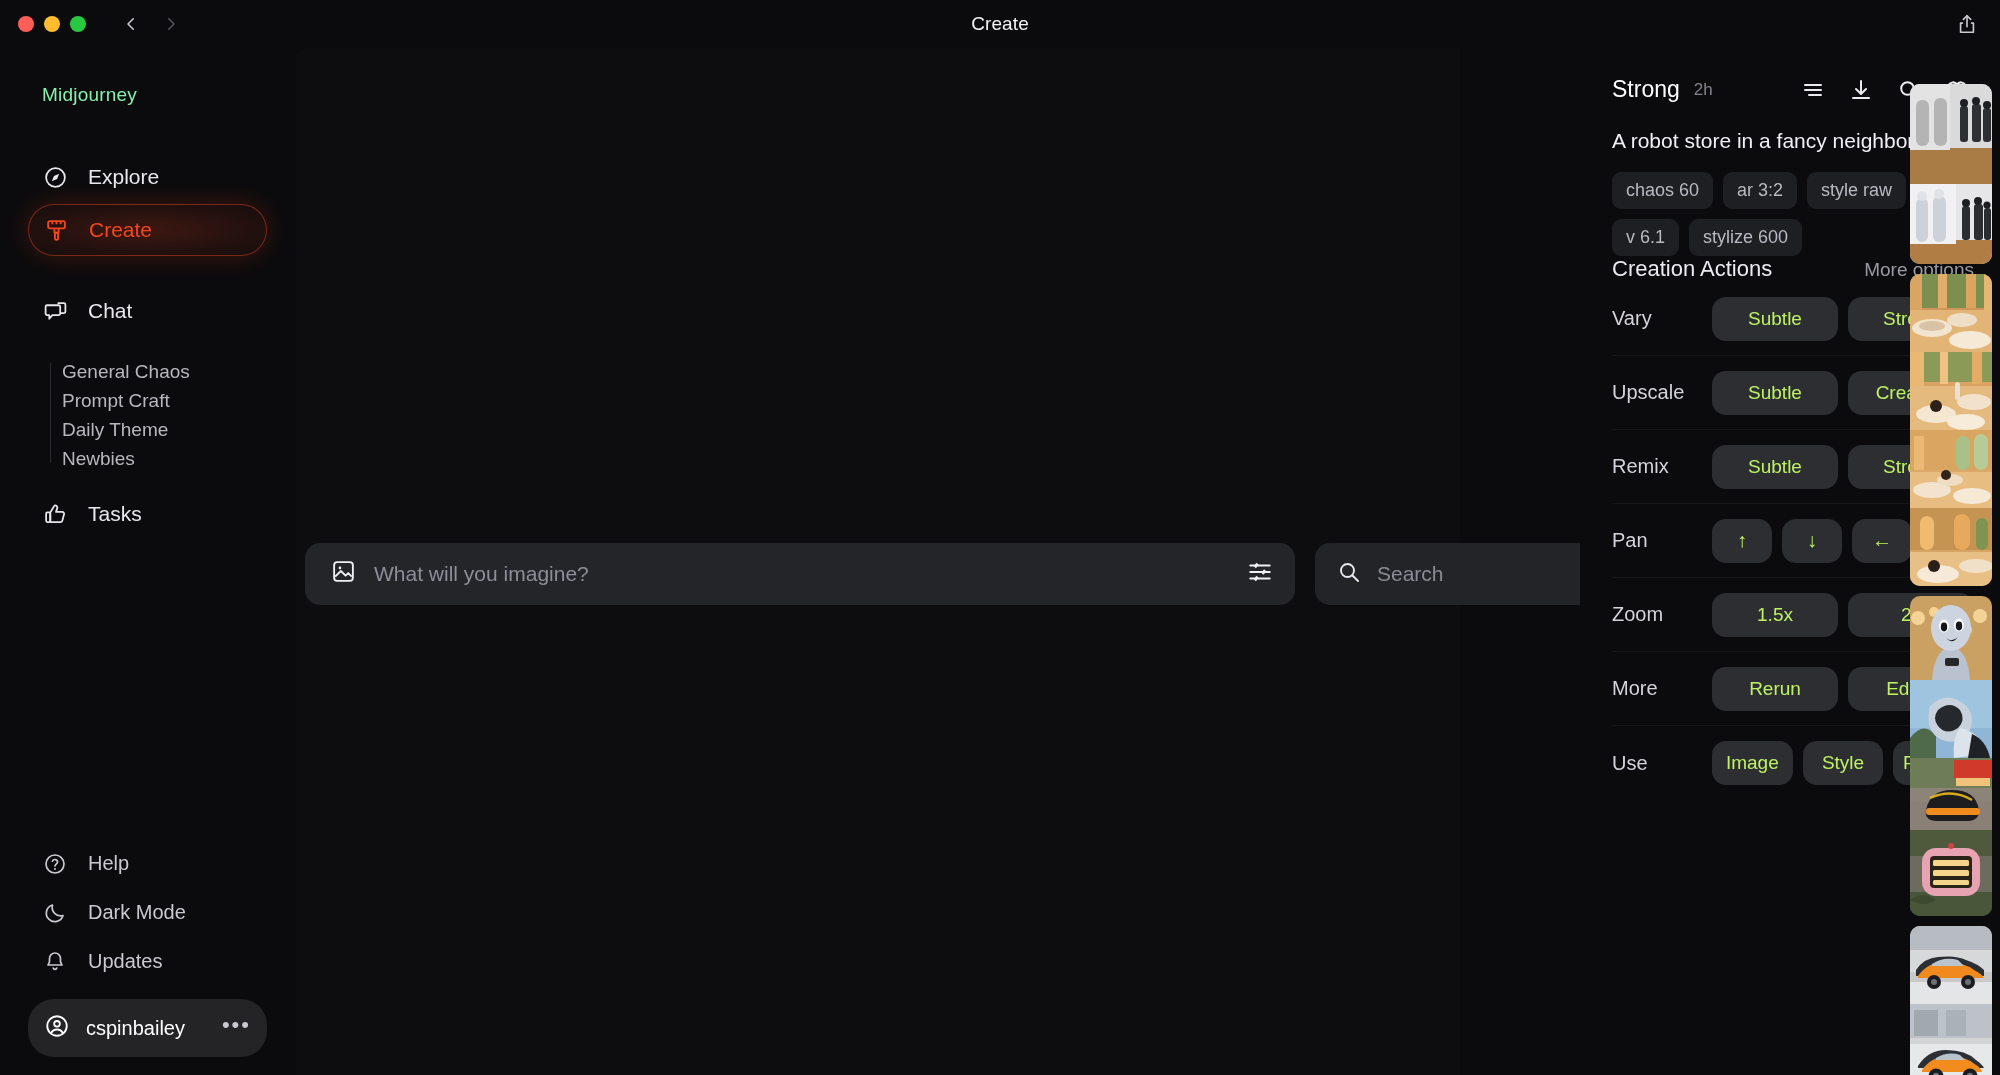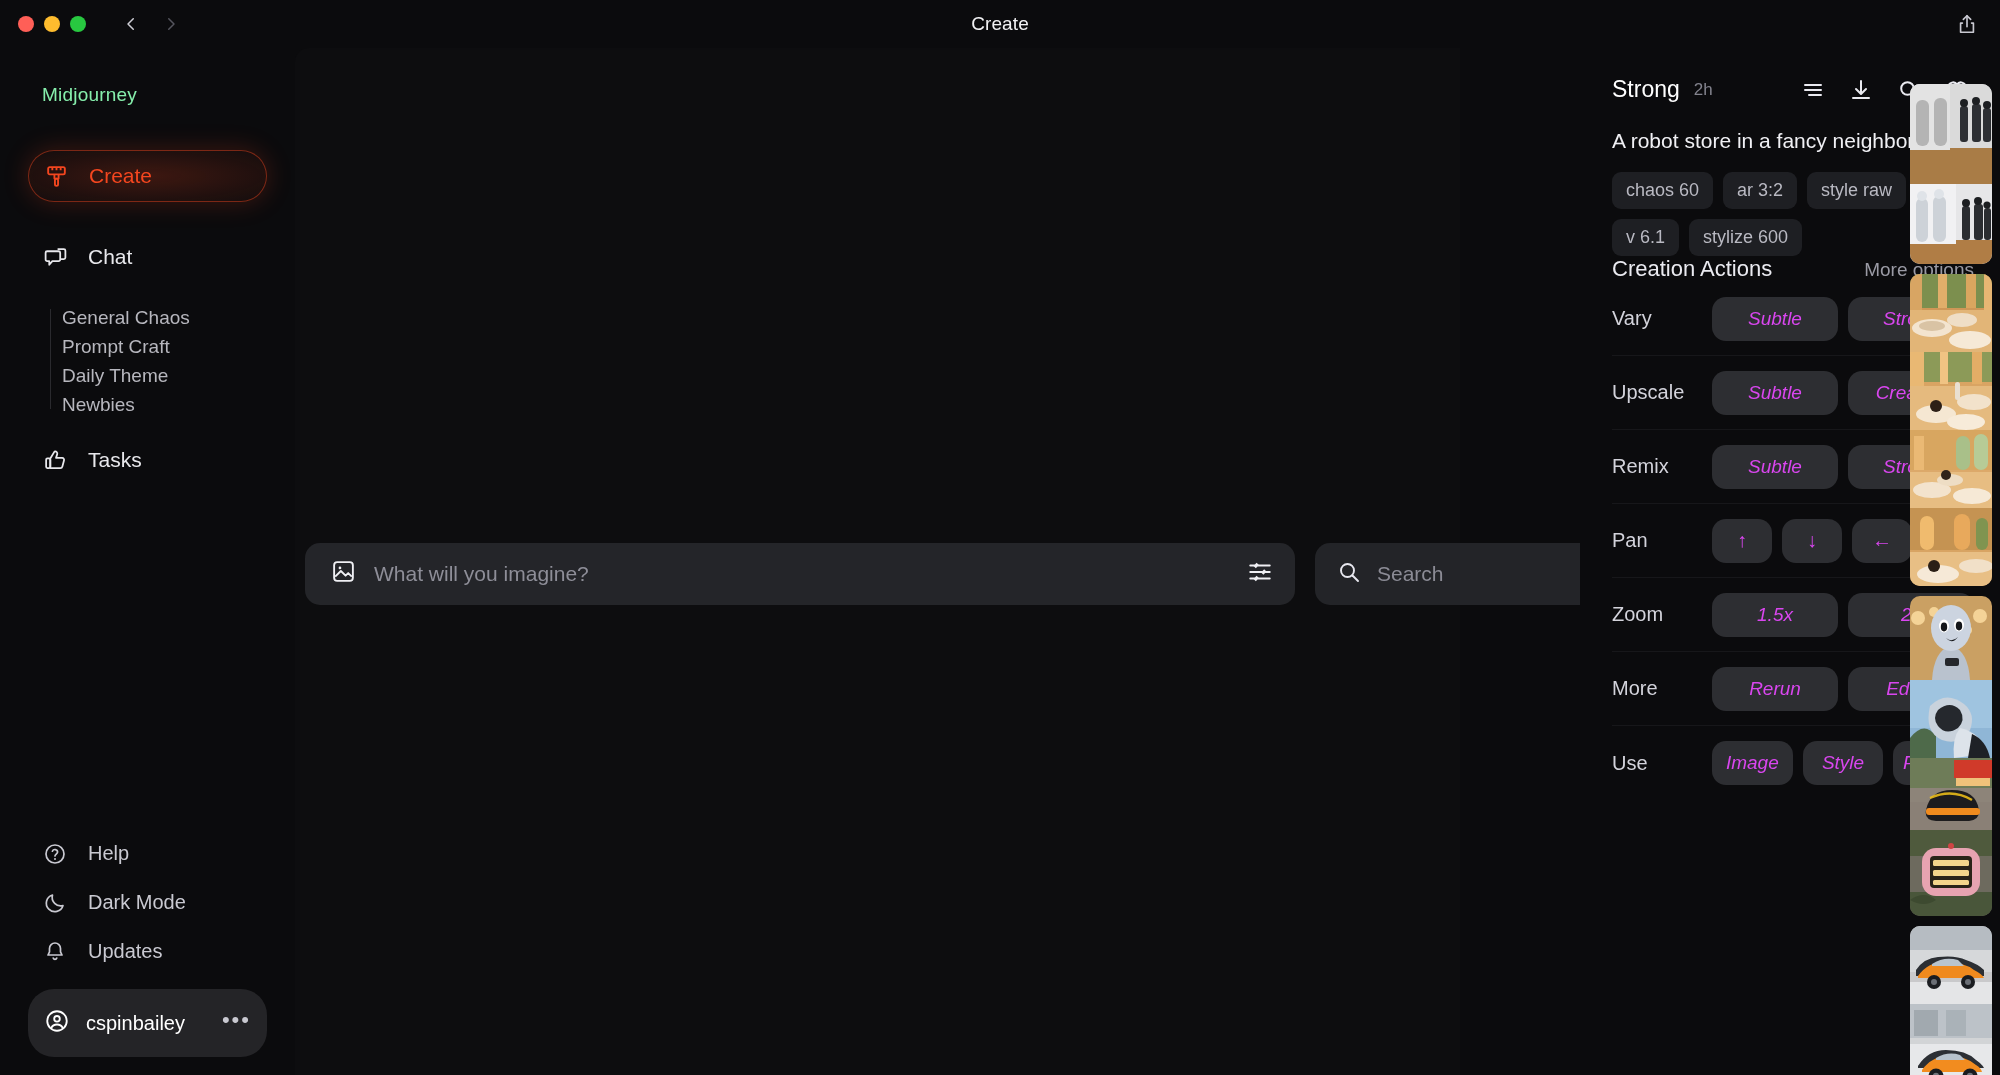--- a/index.html
+++ b/index.html
@@ -85,21 +85,21 @@
   .spacer { flex: 1; }
   .footnav { display: flex; flex-direction: column; gap: 2px; }
   .footitem {
     display: flex; align-items: center; gap: 20px;
     height: 47px; margin: 0 28px; padding-left: 14px;
     color: #c9c9d1; font-size: 20px; cursor: pointer;
   }
   .footitem .ico { width: 26px; height: 26px; flex: 0 0 26px; display: flex; align-items: center; justify-content: center; }
   .userpill {
     display: flex; align-items: center; gap: 16px;
-    margin: 14px 28px 0 28px; height: 68px;
+    margin: 14px 28px 0 28px; height: 58px;
     background: #242427; border-radius: 26px; padding: 0 16px;
     color: #fff; font-size: 20px; cursor: pointer;
   }
   .userpill .uname { flex: 1; }
   .userpill .dots { color: #c9c9d1; font-size: 22px; letter-spacing: 2px; line-height: 1; padding-bottom: 6px; }
 
   
   .main {
     flex: 1; min-width: 0; position: relative;
     display: flex; flex-direction: row;
@@ -183,21 +183,21 @@
     height: 74px; 
     border-bottom: 1px solid #17171a;
   }
   .act-row:last-child { border-bottom: none; }
   .act-label { width: 100px; flex: 0 0 100px; font-size: 20px; color: #d3d3db; }
   .act-btns { display: flex; gap: 10px; flex: 1; }
   .abtn {
     background: #2d2e32; border-radius: 14px;
     height: 44px; min-width: 60px; flex: 1;
     display: flex; align-items: center; justify-content: center;
-    color: #d946ef; font-size: 19px; cursor: pointer; font-style: italic;
+    color: #bef264; font-size: 19px; cursor: pointer;
   }
   .abtn.arrow { flex: 1; font-size: 20px; }
 
   
   .rail {
     position: absolute; right: 0; top: 0; bottom: 0;
     width: 90px; z-index: 6;
     display: flex; flex-direction: column; gap: 10px;
     padding: 36px 8px 0 0;
     overflow: hidden;
@@ -238,20 +238,29 @@
       </svg>
     </div>
   </div>
 
   <div class="body">
 
     <div class="sidebar">
       <div class="brand">Midjourney</div>
 
       <div class="nav">
+        <div class="navitem">
+          <span class="ico">
+            <svg width="25" height="25" viewBox="0 0 24 24" fill="none" stroke="#e8e8ec" stroke-width="1.7">
+                <circle cx="12" cy="12" r="9"></circle>
+                <path d="M15.5 8.5 L10.5 10.5 L8.5 15.5 L13.5 13.5 Z" fill="#e8e8ec" stroke="none"></path>
+              </svg>
+          </span>
+          <span>Explore</span>
+        </div>
 
         <div class="navitem active">
           <span class="ico">
             <svg width="25" height="25" viewBox="0 0 24 24" fill="none" stroke="#f4461f" stroke-width="1.8" stroke-linejoin="round">
               <rect x="4" y="3" width="16" height="7" rx="1.5"></rect>
                 <path d="M8 3 L8 6 M12 3 L12 6 M16 3 L16 6"></path>
               <path d="M10 10 L10 14 L14 14 L14 10"></path>
                 <rect x="10.5" y="14" width="3" height="7" rx="1.5"></rect>
             </svg>
           </span>

